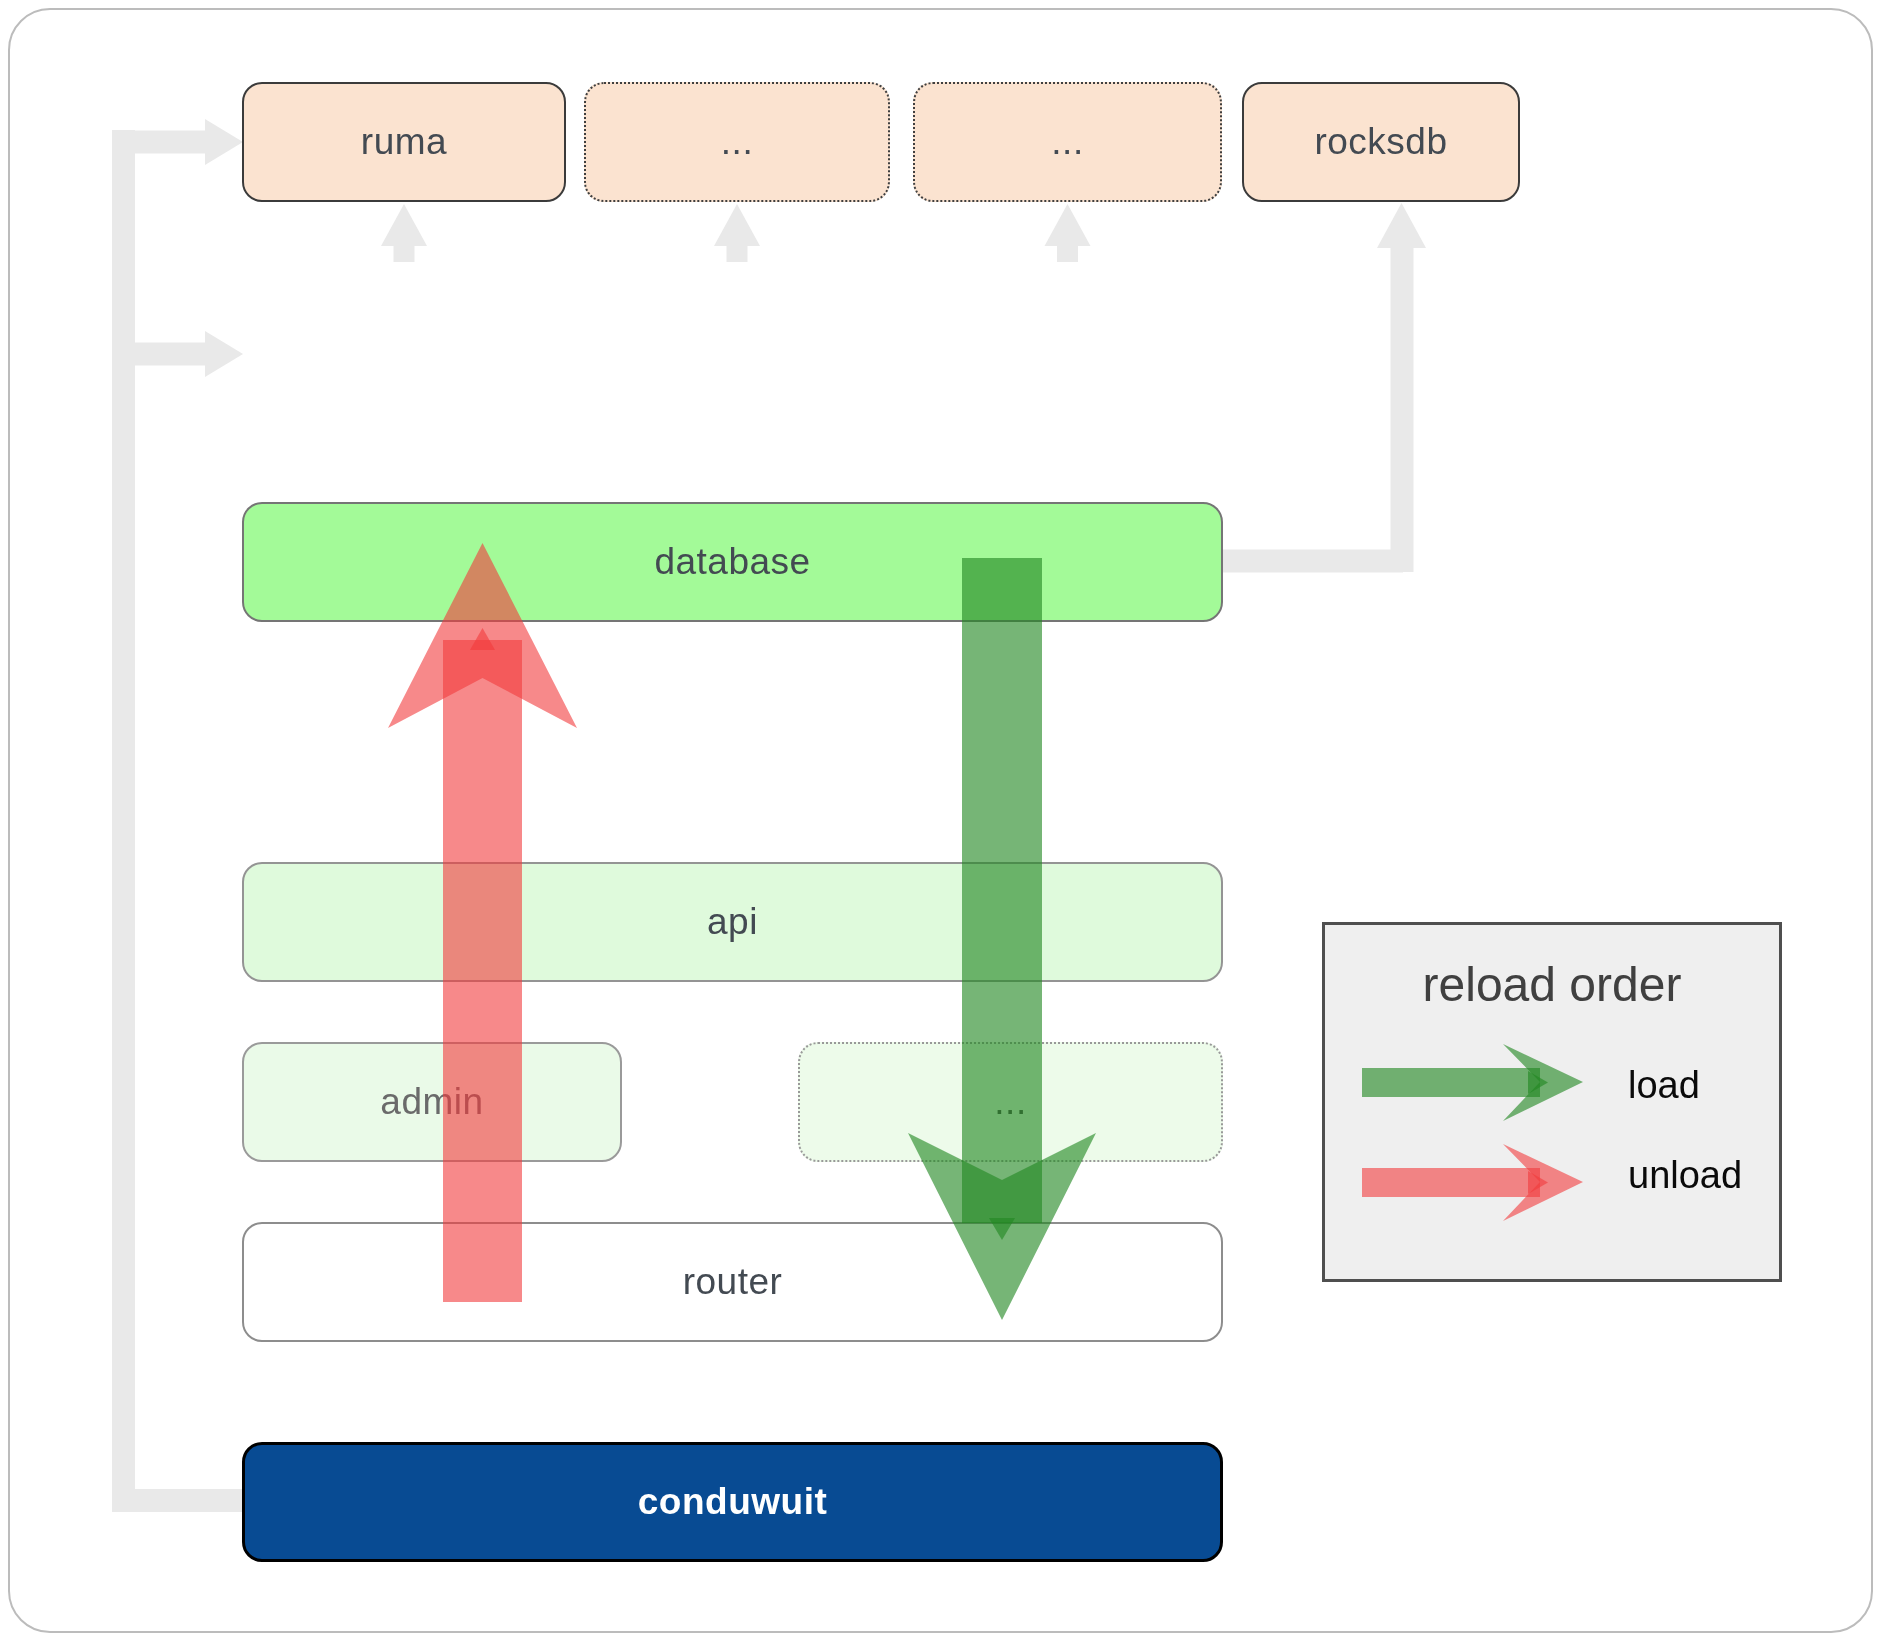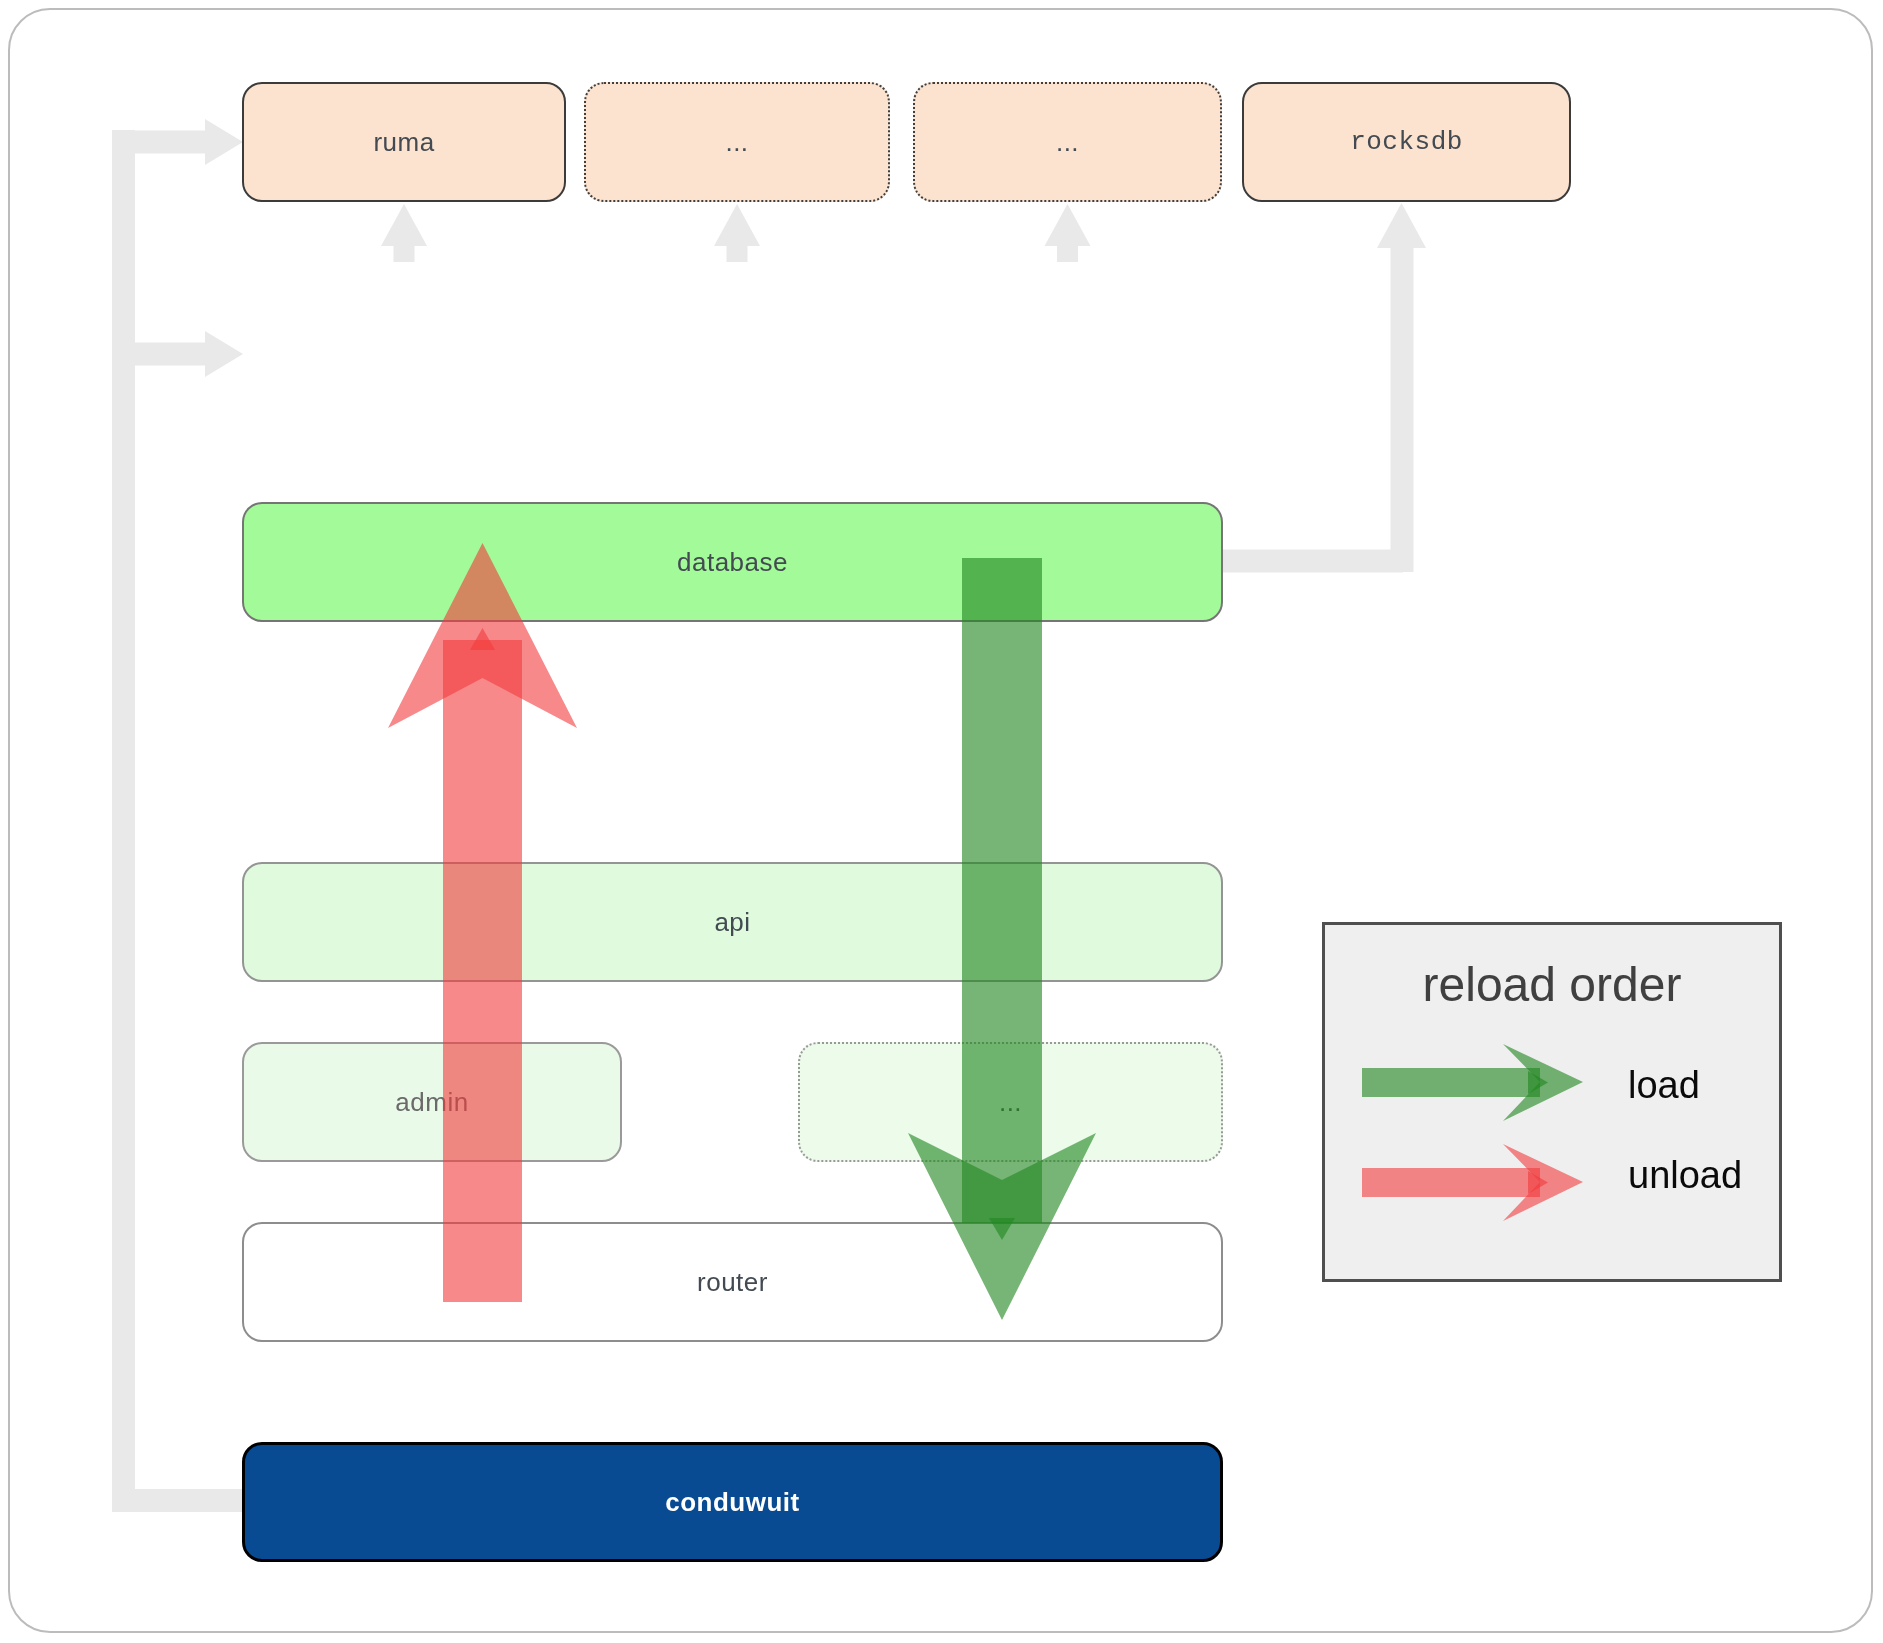--- a/index.html
+++ b/index.html
@@ -7,28 +7,28 @@
     position:relative;width:1883px;height:1643px;background:#ffffff;overflow:hidden;
     font-family:"Liberation Sans","DejaVu Sans",sans-serif;
   }
   .page-frame{
     position:absolute;left:8px;top:8px;width:1865px;height:1625px;
     border:2px solid #bcbcbc;border-radius:42px;background:#ffffff;box-sizing:border-box;
   }
   svg.layer{position:absolute;left:0;top:0;width:1883px;height:1643px;pointer-events:none;}
   .node{
     position:absolute;box-sizing:border-box;display:flex;align-items:center;justify-content:center;
-    font-size:26px;font-weight:500;color:#434a52;letter-spacing:0.5px;border-radius:20px;
+    font-size:37px;font-weight:500;color:#434a52;letter-spacing:0.5px;border-radius:20px;
   }
   .node .lbl{white-space:pre;}
   
   .n-ruma    {left:242px;top:82px;width:324px;height:120px;background:#fbe3d0;border:2.5px solid #3b3b3b;}
   .n-dots1   {left:584px;top:82px;width:306px;height:120px;background:#fbe3d0;border:2px dotted #3f3f3f;}
   .n-dots2   {left:913px;top:82px;width:309px;height:120px;background:#fbe3d0;border:2px dotted #3f3f3f;}
-  .n-rocksdb {left:1242px;top:82px;width:329px;height:120px;background:#fbe3d0;border:2.5px solid #3b3b3b;font-family:Liberation Mono, monospace;}
+  .n-rocksdb {left:1242px;top:82px;width:278px;height:120px;background:#fbe3d0;border:2.5px solid #3b3b3b;}
   
   .n-core    {left:242px;top:262px;width:981px;height:185px;background:#d2e6fa;border:2px solid #828282;}
   .n-database{left:242px;top:502px;width:981px;height:120px;background:#a3fa98;border:2px solid #757575;}
   .n-service {left:242px;top:682px;width:981px;height:120px;background:#cdf7c8;border:2px solid #8a8a8a;}
   .n-api     {left:242px;top:862px;width:981px;height:120px;background:#dffadc;border:2px solid #949494;}
   .n-admin   {left:242px;top:1042px;width:380px;height:120px;background:#eafae8;border:2px solid #9a9a9a;color:#6a6a6a;}
   .n-dots3   {left:798px;top:1042px;width:425px;height:120px;background:#edfbea;border:2px dotted #999999;color:#4a4a4a;}
   .n-router  {left:242px;top:1222px;width:981px;height:120px;background:#ffffff;border:2px solid #8d8d8d;}
   .n-conduwuit{left:242px;top:1442px;width:981px;height:120px;background:#084b93;border:3px solid #000000;color:#ffffff;font-weight:600;}
   

